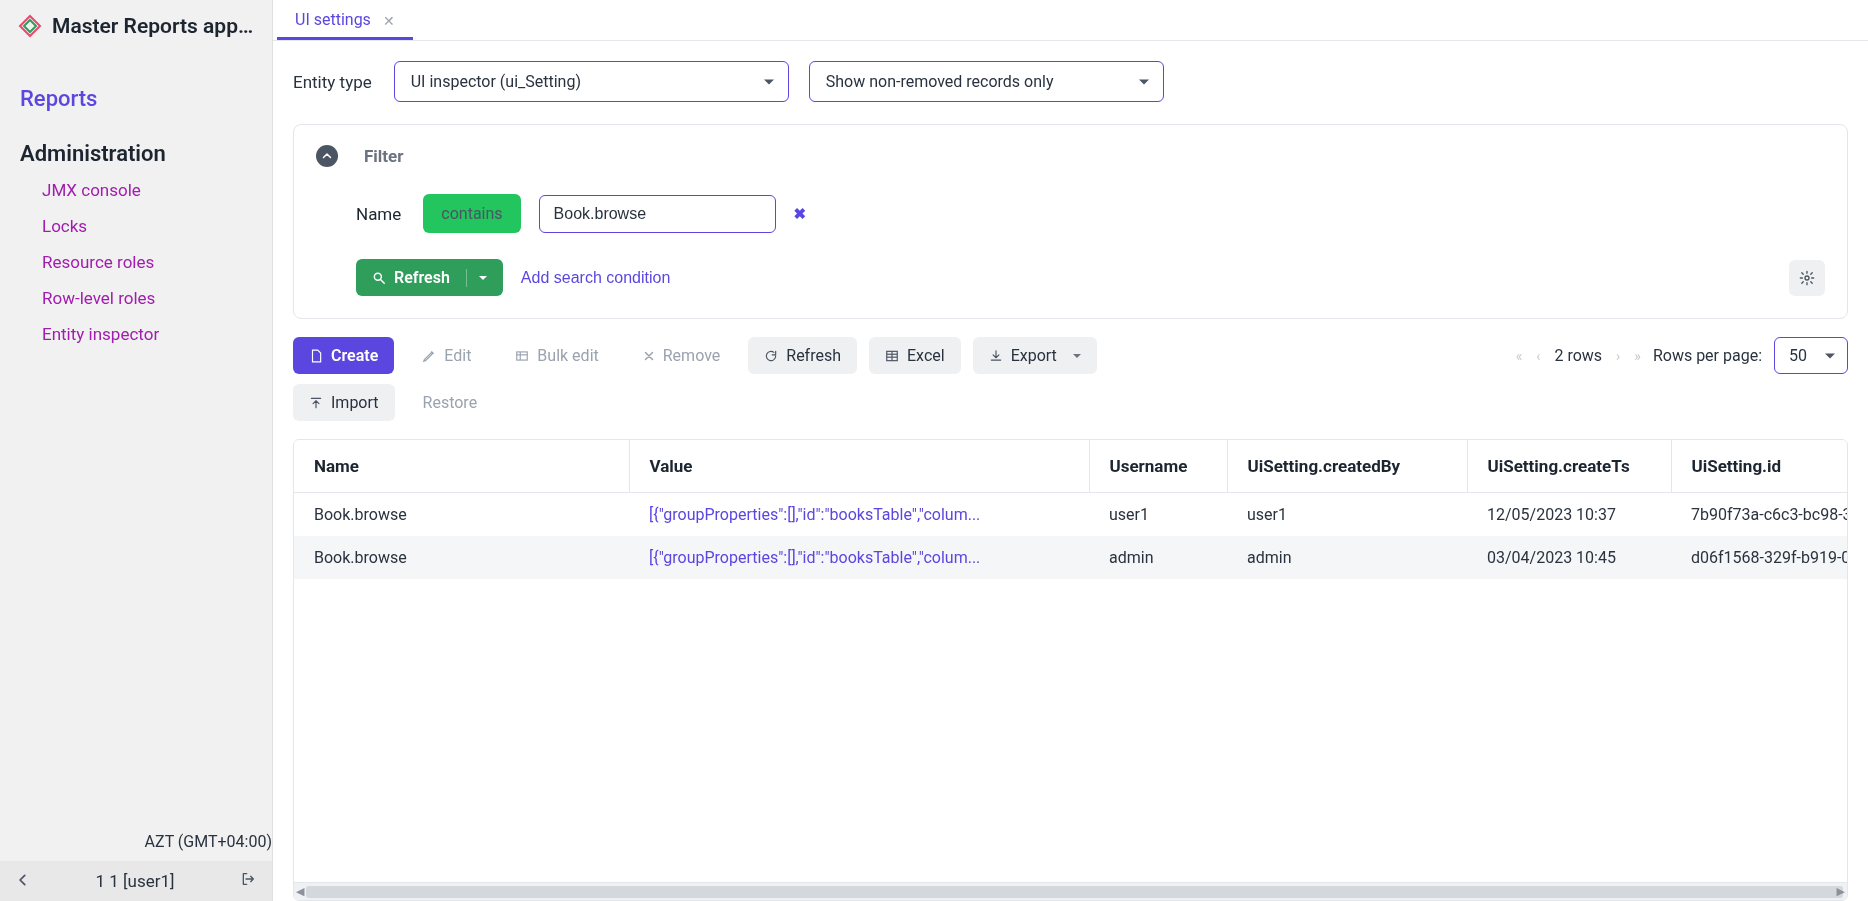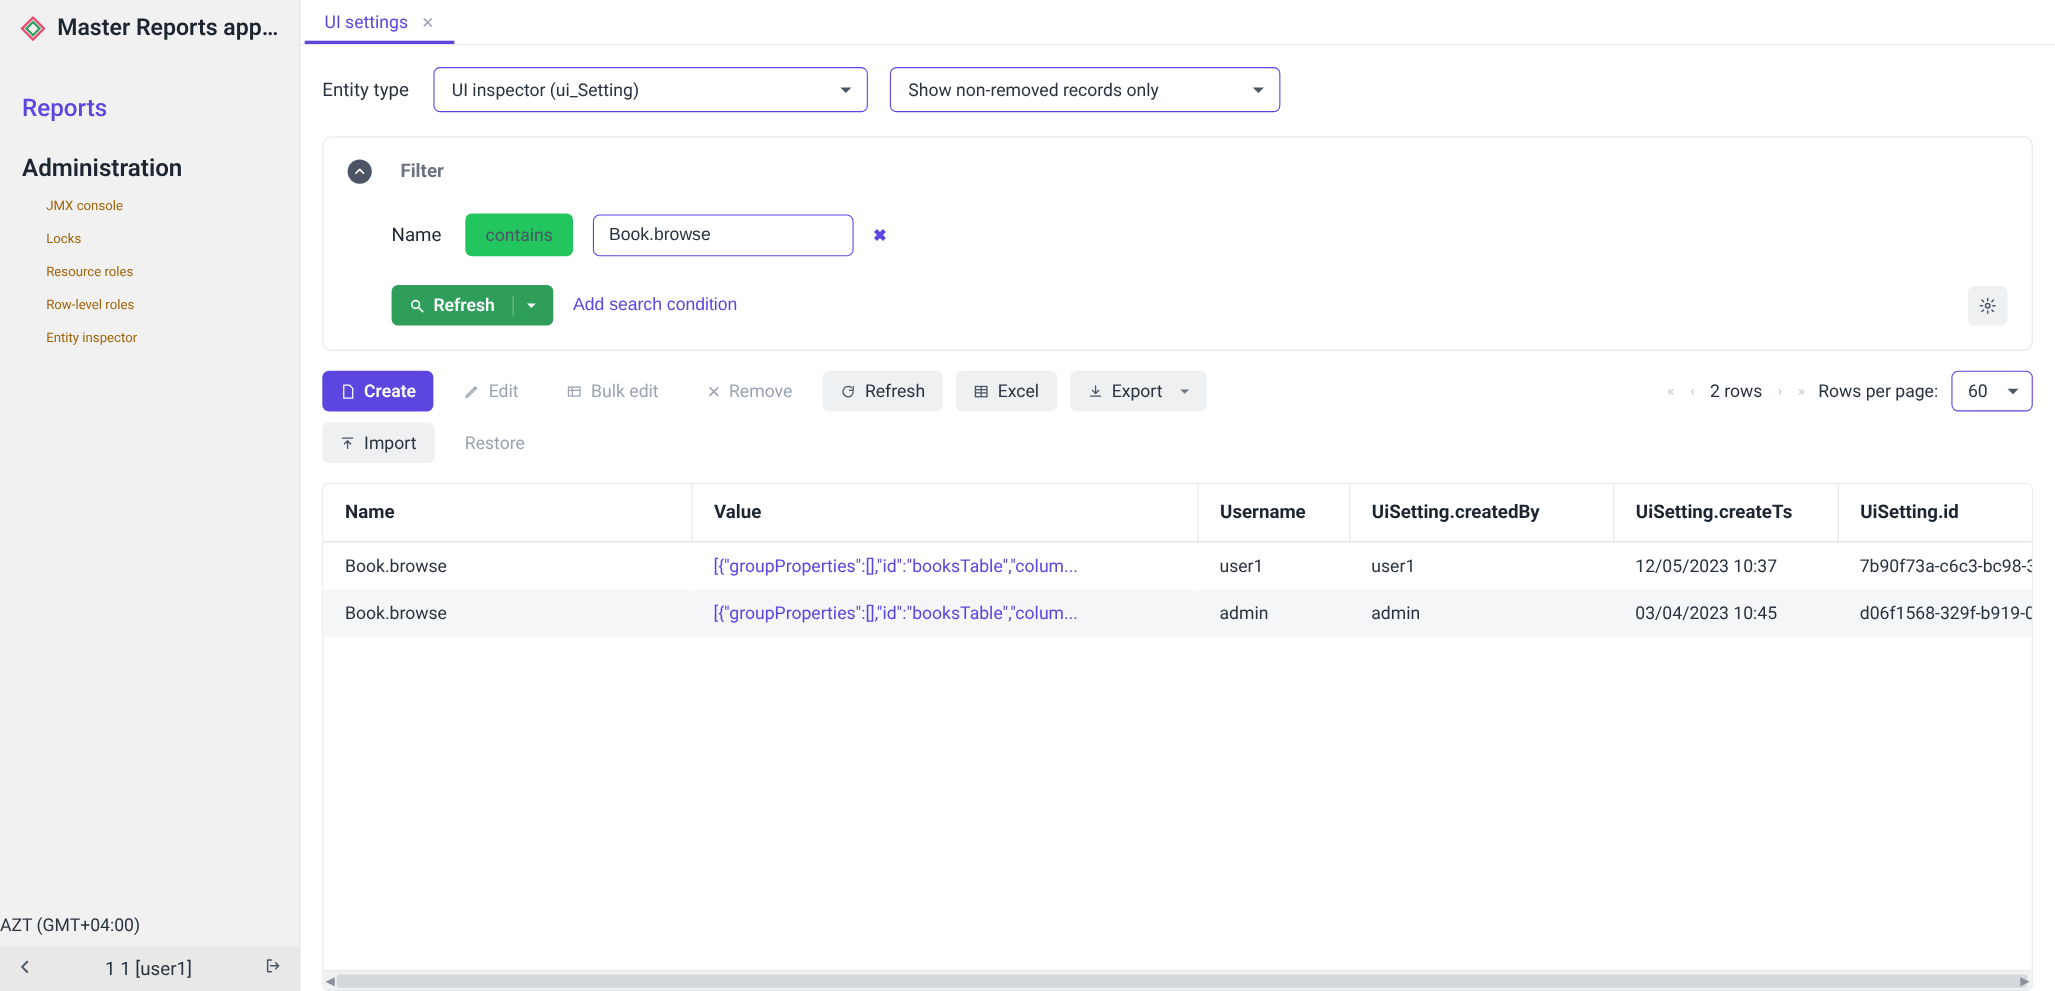--- a/index.html
+++ b/index.html
@@ -28,22 +28,22 @@
     padding: 14px 18px 8px 18px;
     font-size: 21px;
     font-weight: 600;
     color: #1c2530;
   }
   .app-title .logo { width: 24px; height: 24px; }
   .app-title .title-text { white-space: nowrap; overflow: hidden; text-overflow: ellipsis; }
   .nav { padding: 16px 0 0 0; flex: 1; }
   .nav-section { padding: 6px 20px; font-size: 22px; font-weight: 600; color: #1c2530; margin-top: 18px; }
   .nav-section.link { color: #5b46e0; font-weight: 500; }
-  .nav-item { padding: 8px 20px 8px 42px; font-size: 12px; color: #a16207; cursor: pointer; }
-  .status-bar { padding: 10px 0; text-align: left; color: #29333f; font-size: 16px; }
+  .nav-item { padding: 8px 20px 8px 42px; font-size: 17px; color: #a21caf; cursor: pointer; }
+  .status-bar { padding: 10px 0; text-align: right; color: #29333f; font-size: 16px; }
   .user-bar {
     display: flex; align-items: center; justify-content: space-between;
     padding: 10px 16px; font-size: 17px; color: #29333f; background: #e8e8e8;
   }
   .user-bar .icon-chevron-left, .user-bar .icon-logout { color: #6b7280; cursor: pointer; }
   .user-bar .user-text { flex: 1; text-align: center; }
   
   .main { flex: 1; display: flex; flex-direction: column; overflow: hidden; }
   .tabs { display: flex; border-bottom: 1px solid #e3e6ea; padding-left: 4px; }
   .tab {
@@ -324,21 +324,21 @@
         <div class="toolbar-spacer"></div>
         <div class="pager">
           <span class="pager-btn">«</span>
           <span class="pager-btn">‹</span>
           <span class="count">2 rows</span>
           <span class="pager-btn">›</span>
           <span class="pager-btn">»</span>
         </div>
         <span class="rows-label">Rows per page:</span>
         <div class="rows-select">
-          <span>60</span>
+          <span>50</span>
           <span class="caret"></span>
         </div>
       </div>
 
       <div class="toolbar-row2">
         <button class="btn btn-gray">
           <span class="ico">
             <svg width="14" height="14" viewBox="0 0 24 24">
                 <path d="M12 20V8M7 13l5-5 5 5M4 4h16" fill="none" stroke="#4b5563" stroke-width="2" stroke-linecap="round" stroke-linejoin="round"></path>
               </svg>

